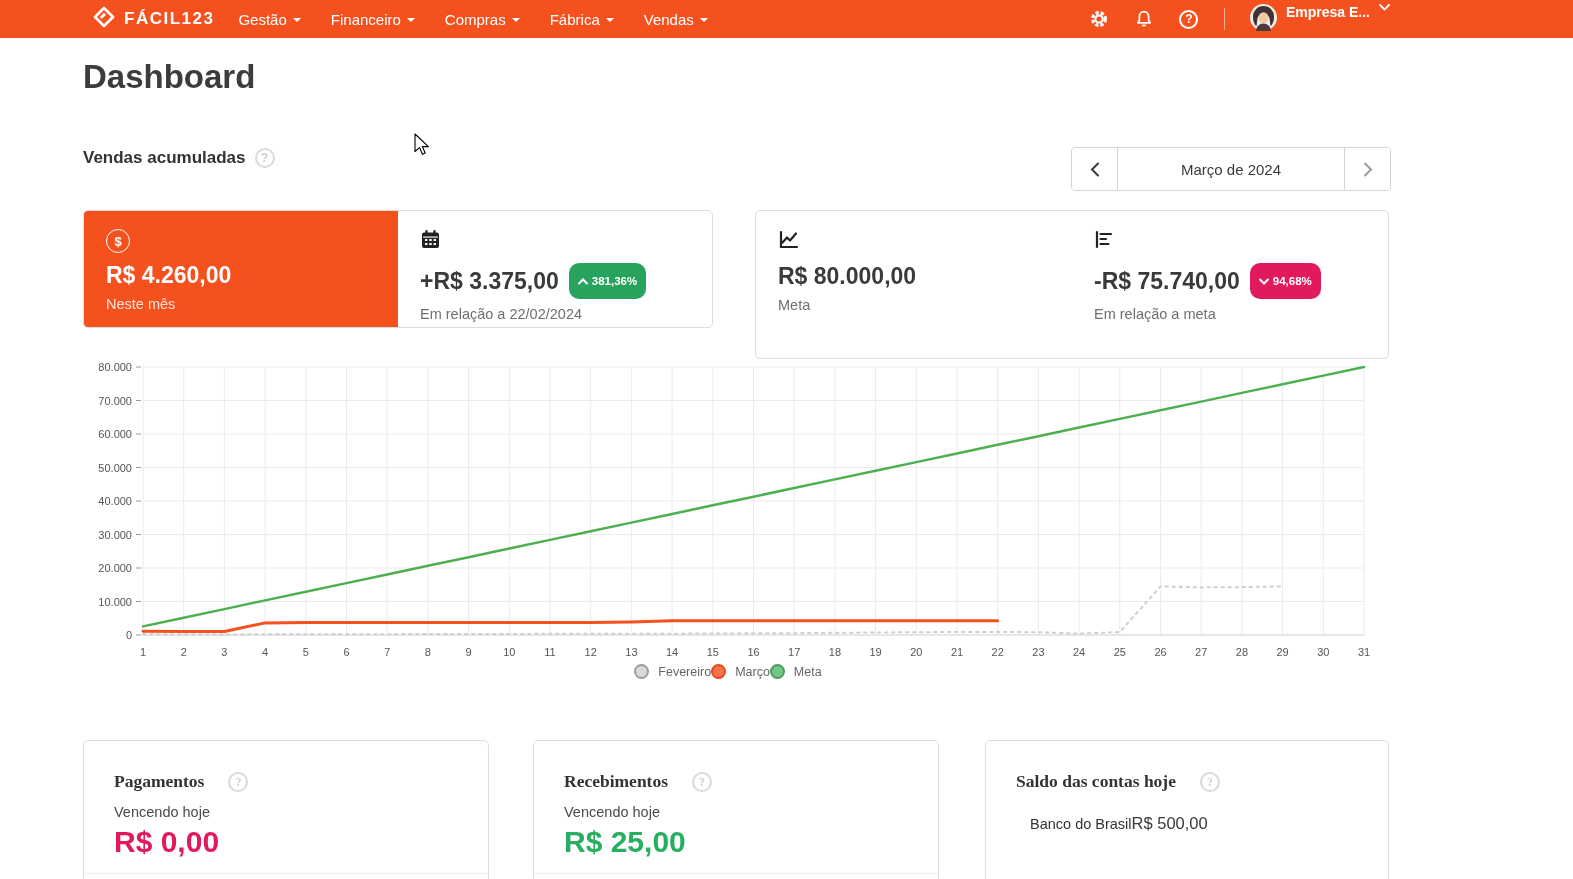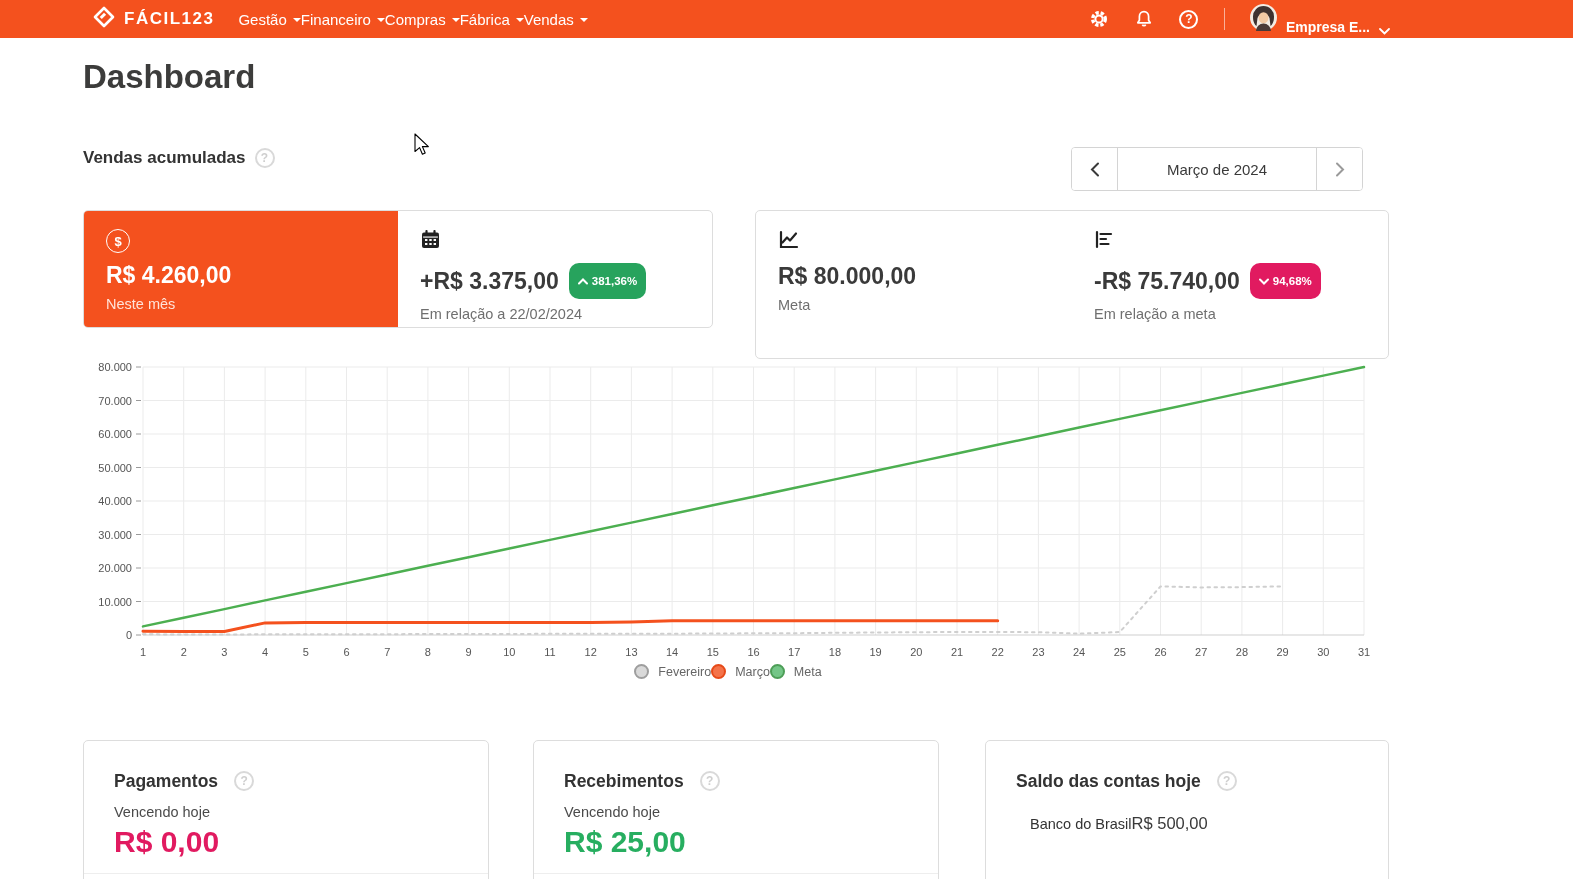--- a/index.html
+++ b/index.html
@@ -5,43 +5,43 @@
   * { margin:0; padding:0; box-sizing:border-box; }
   html,body { width:1573px; height:879px; background:#fff; overflow:hidden;
               font-family:"Liberation Sans", sans-serif; }
   body { position:relative; color:#3a3a3a; }
 
   
   .topbar { position:absolute; top:0; left:0; width:1573px; height:38px;
             background:#f4511e; display:flex; align-items:center; padding-left:93px; }
   .brand { display:flex; align-items:center; gap:9px; color:#fff; }
   .brand-name { font-size:17px; font-weight:bold; letter-spacing:1.5px; }
-  .mainnav { display:flex; align-items:center; margin-left:24px; }
+  .mainnav { display:flex; align-items:center; gap:30px; margin-left:24px; }
   .nav-item { color:#fff; font-size:15px; display:flex; align-items:center; gap:6px; cursor:pointer; }
   .caret { width:0; height:0; border-left:4px solid transparent; border-right:4px solid transparent;
            border-top:4px solid #fff; margin-top:2px; }
   .topbar-right { position:absolute; right:183px; top:0; height:38px;
                   display:flex; align-items:center; gap:25px; }
   .tb-icon { width:20px; height:20px; display:flex; align-items:center; justify-content:center; cursor:pointer; }
   .grid-icon { display:grid; grid-template-columns:repeat(3,5px); grid-template-rows:repeat(3,5px); gap:2px; }
   .grid-icon span { background:#fff; border-radius:1px; }
   .help-circle { width:19px; height:19px; border:2px solid #fff; border-radius:50%;
                  color:#fff; font-size:12px; font-weight:bold; display:flex; align-items:center; justify-content:center; }
   .tb-divider { width:1px; height:22px; background:rgba(255,255,255,.55); }
-  .userbox { display:flex; align-items:flex-end; gap:9px; cursor:pointer; }
+  .userbox { display:flex; align-items:flex-start; gap:9px; cursor:pointer; }
   .user-name { color:#fff; font-size:14px; font-weight:bold; }
 
   
   .page-title { position:absolute; left:83px; top:58px; font-size:33px; color:#3c3c3b; }
   .section-head { position:absolute; left:83px; top:148px; display:flex; align-items:center; gap:9px; }
   .section-title { font-size:17px; font-weight:bold; color:#333; }
   .q-icon { width:20px; height:20px; border:2px solid #d9d9d9; border-radius:50%; color:#cfcfcf;
             font-size:12px; font-weight:bold; display:flex; align-items:center; justify-content:center; cursor:pointer; }
 
-  .month-nav { position:absolute; left:1071px; top:147px; width:292px; height:44px;
+  .month-nav { position:absolute; left:1071px; top:147px; width:320px; height:44px;
                display:flex; border:1px solid #d4d4d4; border-radius:4px; background:#fff; overflow:hidden; }
   .mn-btn { width:45px; display:flex; align-items:center; justify-content:center; cursor:pointer; background:#fff; border:none; }
   .mn-label { flex:1; display:flex; align-items:center; justify-content:center; font-size:15px; color:#3a3a3a;
               border-left:1px solid #d4d4d4; border-right:1px solid #d4d4d4; }
 
   
   .kpi-a { position:absolute; left:83px; top:210px; width:630px; height:118px;
            border:1px solid #ddd; border-radius:5px; display:flex; background:#fff; }
   .kpi-orange { width:314px; background:#f4511e; border-radius:4px 0 0 4px; color:#fff; padding:18px 22px; }
   .kpi-white { flex:1; padding:18px 22px; }
@@ -70,21 +70,21 @@
   .legend-item { display:flex; align-items:center; gap:9px; cursor:pointer; }
   .legend-dot { width:15px; height:15px; border-radius:50%; border:2px solid; }
   .legend-label { font-size:12.5px; color:#666; }
 
   
   .bcard { position:absolute; top:740px; height:200px; background:#fff;
            border:1px solid #ddd; border-radius:5px; padding:30px; }
   .bcard.p1 { left:83px;  width:406px; }
   .bcard.p2 { left:533px; width:406px; }
   .bcard.p3 { left:985px; width:404px; }
-  .bcard-head { display:flex; align-items:flex-start; gap:16px; }
+  .bcard-head { display:flex; align-items:flex-end; gap:24px;font-family:Liberation Serif, serif; }
   .bcard-title { font-size:17.5px; font-weight:bold; color:#333; }
   .bcard-sub { font-size:14.5px; color:#4a4a4a; margin-top:12px; }
   .bcard-val { font-size:30px; font-weight:bold; margin-top:5px; }
   .val-pink { color:#e11a60; }
   .val-green { color:#27ae60; }
   .bcard-divider { position:absolute; left:0; right:0; top:132px; border-top:1px solid #eee; }
   .acct-row { display:flex; align-items:center; margin-top:22px; padding:0 14px; }
   .acct-name { font-size:14.5px; color:#333; }
   .acct-amount { font-size:16.5px; color:#3a3a3a; }
 

